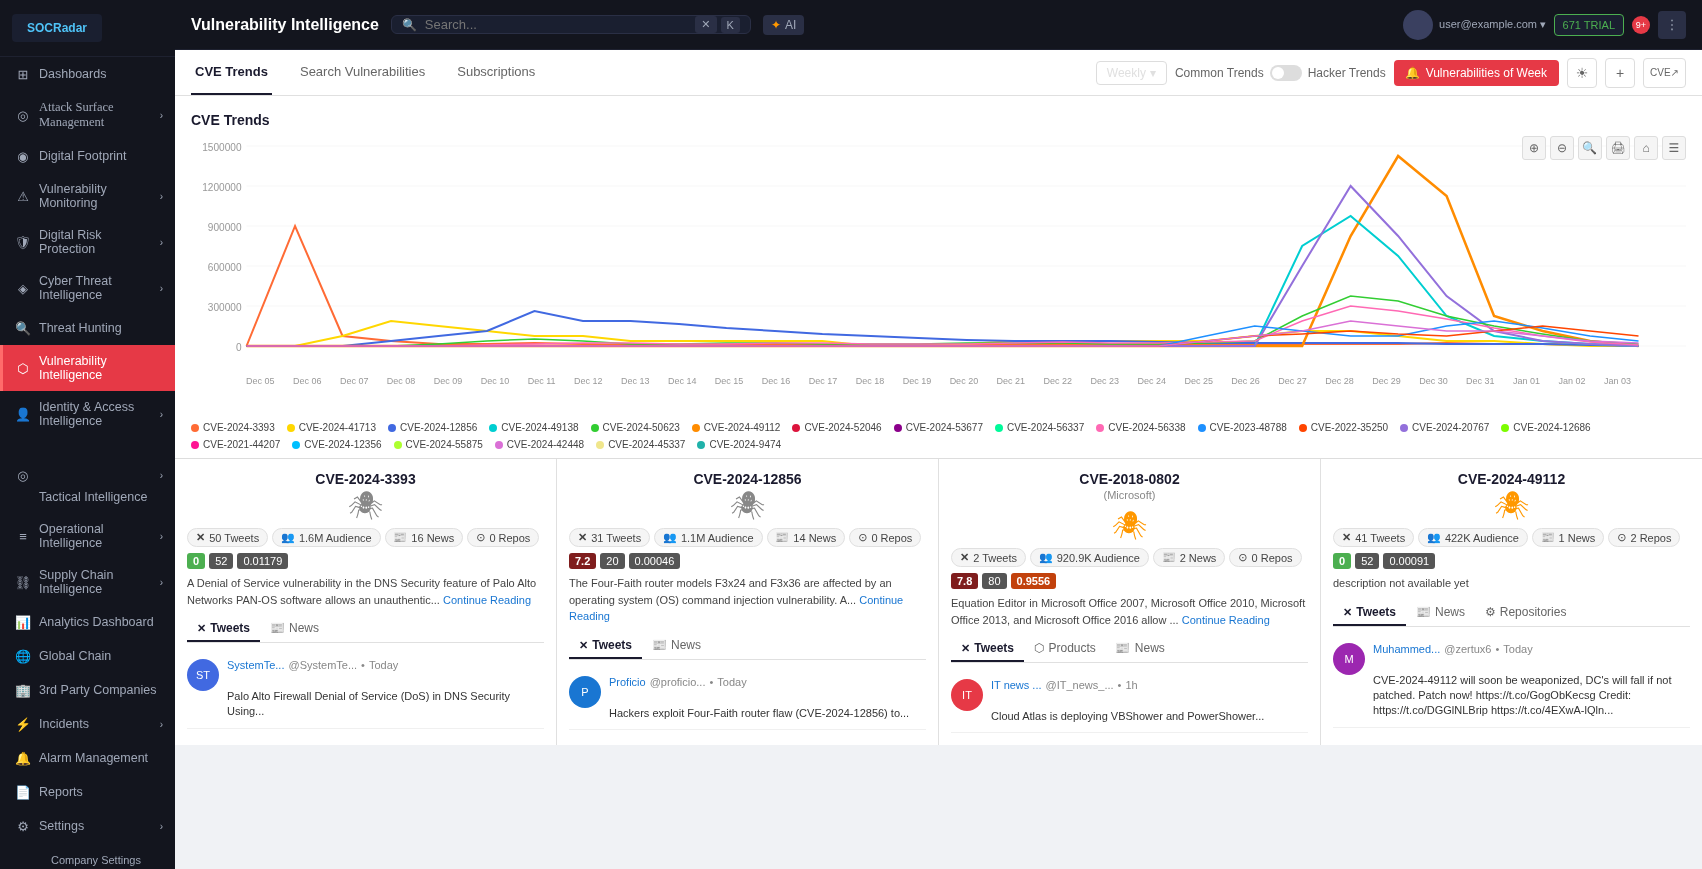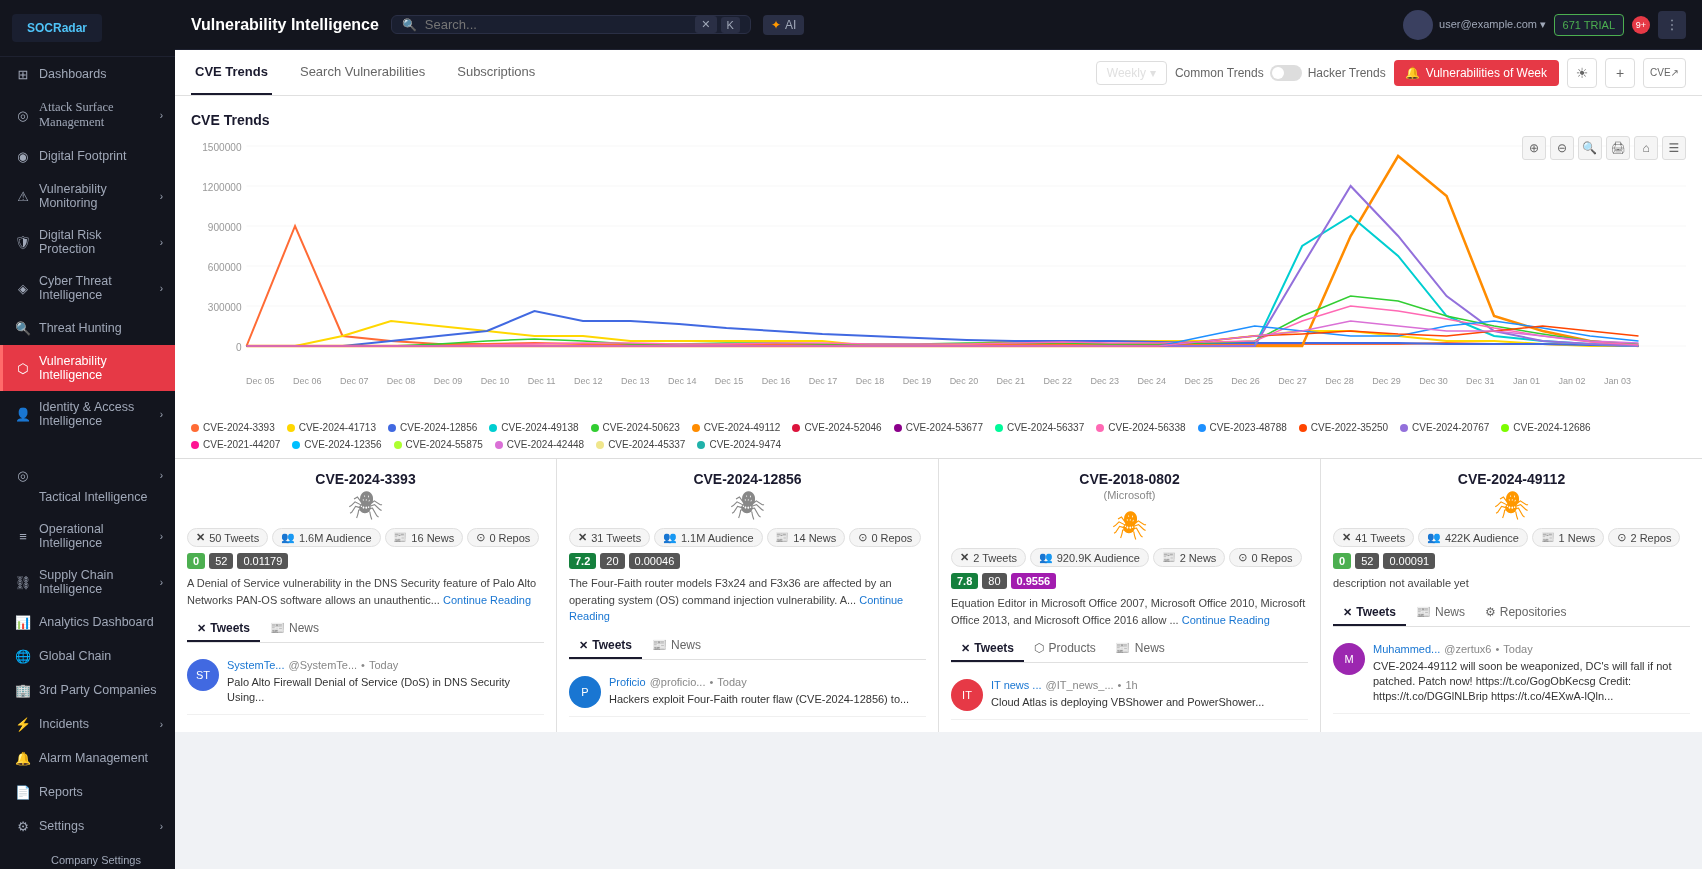--- a/index.html
+++ b/index.html
@@ -61,34 +61,34 @@
     .cve-card { flex: 1; background: #fff; border-right: 1px solid #e0e0e0; padding: 12px; display: flex; flex-direction: column; min-width: 0; }
     .cve-card:last-child { border-right: none; }
     .cve-title { font-size: 14px; font-weight: 700; color: #1a1a2e; text-align: center; margin-bottom: 2px; }
     .cve-subtitle { font-size: 11px; color: #888; text-align: center; margin-bottom: 8px; }
     .cve-bug-icon { text-align: center; font-size: 28px; margin-bottom: 6px; }
     .cve-stats { display: flex; flex-wrap: wrap; gap: 4px; margin-bottom: 6px; }
     .stat-pill { display: flex; align-items: center; gap: 4px; background: #f5f5f5; border: 1px solid #e0e0e0; border-radius: 12px; padding: 2px 8px; font-size: 11px; color: #444; }
     .cve-scores { display: flex; gap: 4px; margin-bottom: 6px; }
     .score-badge { border-radius: 3px; padding: 2px 6px; font-size: 11px; font-weight: 600; color: #fff; }
     .score-green { background: #4caf50; }
-    .score-orange { background: #15803d; }
-    .score-red { background: #a21caf; text-align: center; }
+    .score-orange { background: #7f1d1d; }
+    .score-red { background: #c2410c; text-align: center; }
     .score-num { background: #555; color: #fff; border-radius: 3px; padding: 2px 6px; font-size: 11px; }
     .cve-desc { font-size: 11px; color: #444; line-height: 1.5; margin-bottom: 8px; }
     .cve-desc a { color: #1976d2; text-decoration: none; }
     .cve-tabs { display: flex; border-bottom: 1px solid #e0e0e0; margin-bottom: 8px; gap: 0; }
     .cve-tab { padding: 5px 10px; font-size: 12px; color: #666; cursor: pointer; border-bottom: 2px solid transparent; display: flex; align-items: center; gap: 4px; }
     .cve-tab.active { color: #1a1a2e; border-bottom: 2px solid #1a1a2e; font-weight: 600; }
     .tweet-item { display: flex; gap: 8px; padding: 8px 0; border-bottom: 1px solid #f0f0f0; }
     .tweet-avatar { width: 32px; height: 32px; border-radius: 50%; background: #ddd; flex-shrink: 0; overflow: hidden; display: flex; align-items: center; justify-content: center; font-size: 11px; color: #666; }
     .tweet-content { flex: 1; min-width: 0; }
     .tweet-meta { font-size: 11px; color: #888; display: flex; gap: 4px; align-items: center; }
     .tweet-meta .handle { color: #1976d2; }
-    .tweet-text { font-size: 11px; color: #333; line-height: 1.4; margin-top: 4px; }
+    .tweet-text { font-size: 11px; color: #333; line-height: 1.4; margin-top: 18px; }
   </style>
 </head>
 <body>
 
 <div class="sidebar">
   <div class="sidebar-logo">
     <div class="sidebar-logo-img">
       <span style="color:#4fc3f7;font-weight:800;font-size:12px;">SOCRadar</span>
     </div>
   </div>

